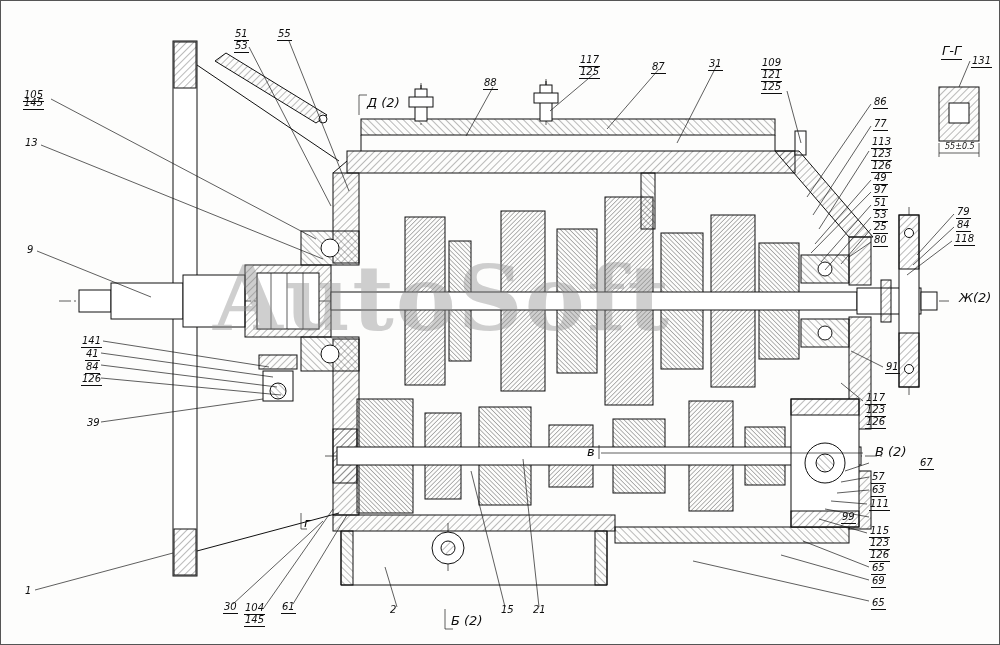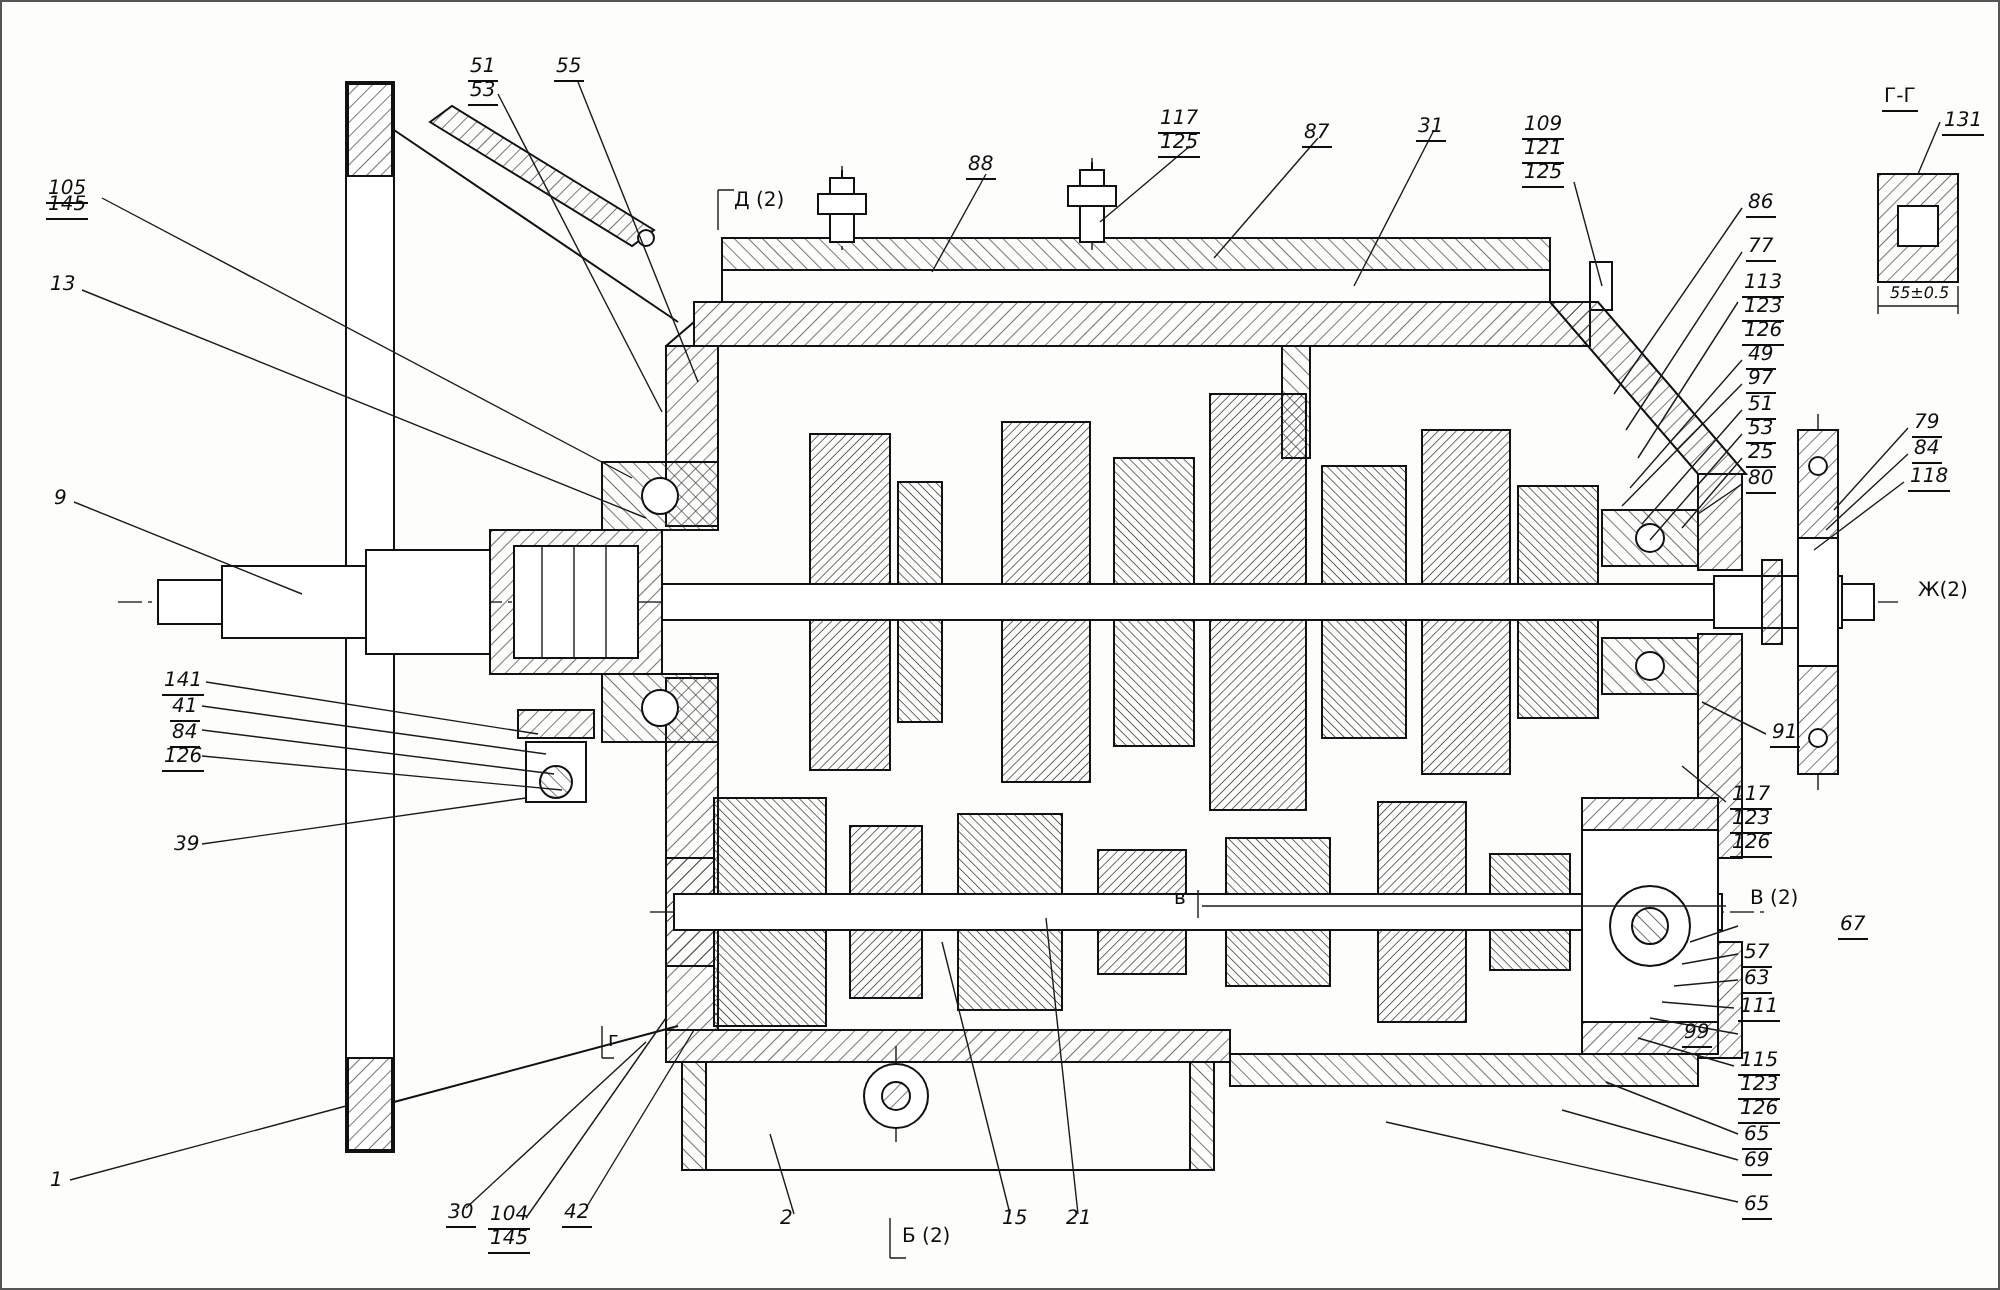--- a/index.html
+++ b/index.html
@@ -5,21 +5,21 @@
   html,body{margin:0;padding:0;background:#e8e8e8;}
   .page{position:relative;width:1000px;height:645px;background:#fdfdfc;overflow:hidden;
         font-family:"DejaVu Sans",sans-serif;border:1px solid #555;box-sizing:border-box;}
   .page svg{position:absolute;left:0;top:0;z-index:0;}
   .watermark{position:absolute;left:212px;top:244px;z-index:1;
              font-family:"DejaVu Serif",serif;font-weight:bold;font-size:90px;
              color:#8f8f8f;opacity:.42;letter-spacing:2px;pointer-events:none;}
   .labels{position:absolute;left:0;top:0;width:1000px;height:645px;z-index:2;}
   .co{position:absolute;font-size:10px;font-style:italic;line-height:11px;color:#0e0e0e;white-space:nowrap;}
   .u{border-bottom:1px solid #0e0e0e;padding:0 1px 1px 1px;}
-  .vm{position:absolute;font-size:10px;color:#0e0e0e;white-space:nowrap;}
+  .vm{position:absolute;font-size:13px;font-style:italic;color:#0e0e0e;white-space:nowrap;}
   .dim{position:absolute;font-size:8px;font-style:italic;color:#0e0e0e;white-space:nowrap;}
   .cl{stroke:#333;stroke-width:.8;stroke-dasharray:12 3 2 3;fill:none;}
   .ln{stroke:#1a1a1a;stroke-width:.7;fill:none;}
   .ot{stroke:#111;stroke-width:1;fill:none;}
 </style>
 </head>
 <body>
 
 <div class="page">
 
@@ -239,20 +239,21 @@
     <line class="ln" x1="34" y1="589" x2="172" y2="552"></line>
     <line class="ln" x1="232" y1="603" x2="322" y2="520"></line>
     <line class="ln" x1="262" y1="608" x2="332" y2="508"></line>
     <line class="ln" x1="292" y1="603" x2="346" y2="514"></line>
     <line class="ln" x1="396" y1="606" x2="384" y2="566"></line>
     <line class="ln" x1="504" y1="606" x2="470" y2="470"></line>
     <line class="ln" x1="538" y1="606" x2="522" y2="458"></line>
   </g>
 </svg>
 
+<div class="watermark">AutoSoft</div>
 
 <div class="labels">
 
   <div class="co u" style="left:233px;top:27px">51</div>
   <div class="co u" style="left:233px;top:39px">53</div>
   <div class="co u" style="left:276px;top:27px">55</div>
   <div class="co u" style="left:22px;top:88px">105</div>
   <div class="co u" style="left:22px;top:96px">145</div>
   <div class="co" style="left:24px;top:136px">13</div>
   <div class="co" style="left:26px;top:243px">9</div>
@@ -302,21 +303,21 @@
   <div class="co u" style="left:80px;top:334px">141</div>
   <div class="co u" style="left:84px;top:347px">41</div>
   <div class="co u" style="left:84px;top:360px">84</div>
   <div class="co u" style="left:80px;top:372px">126</div>
   <div class="co" style="left:86px;top:416px">39</div>
   <div class="co" style="left:24px;top:584px">1</div>
 
   <div class="co u" style="left:222px;top:600px">30</div>
   <div class="co u" style="left:243px;top:601px">104</div>
   <div class="co u" style="left:243px;top:613px">145</div>
-  <div class="co u" style="left:280px;top:600px">42</div>
+  <div class="co u" style="left:280px;top:600px">61</div>
   <div class="co" style="left:389px;top:603px">2</div>
   <div class="co" style="left:500px;top:603px">15</div>
   <div class="co" style="left:532px;top:603px">21</div>
 
   <div class="vm" style="left:366px;top:94px">Д (2)</div>
   <div class="vm" style="left:450px;top:612px">Б (2)</div>
   <div class="vm" style="left:874px;top:443px">В (2)</div>
   <div class="vm" style="left:958px;top:289px">Ж(2)</div>
   <div class="vm u" style="left:940px;top:42px">Г-Г</div>
   <div class="vm" style="left:303px;top:514px">г</div>

